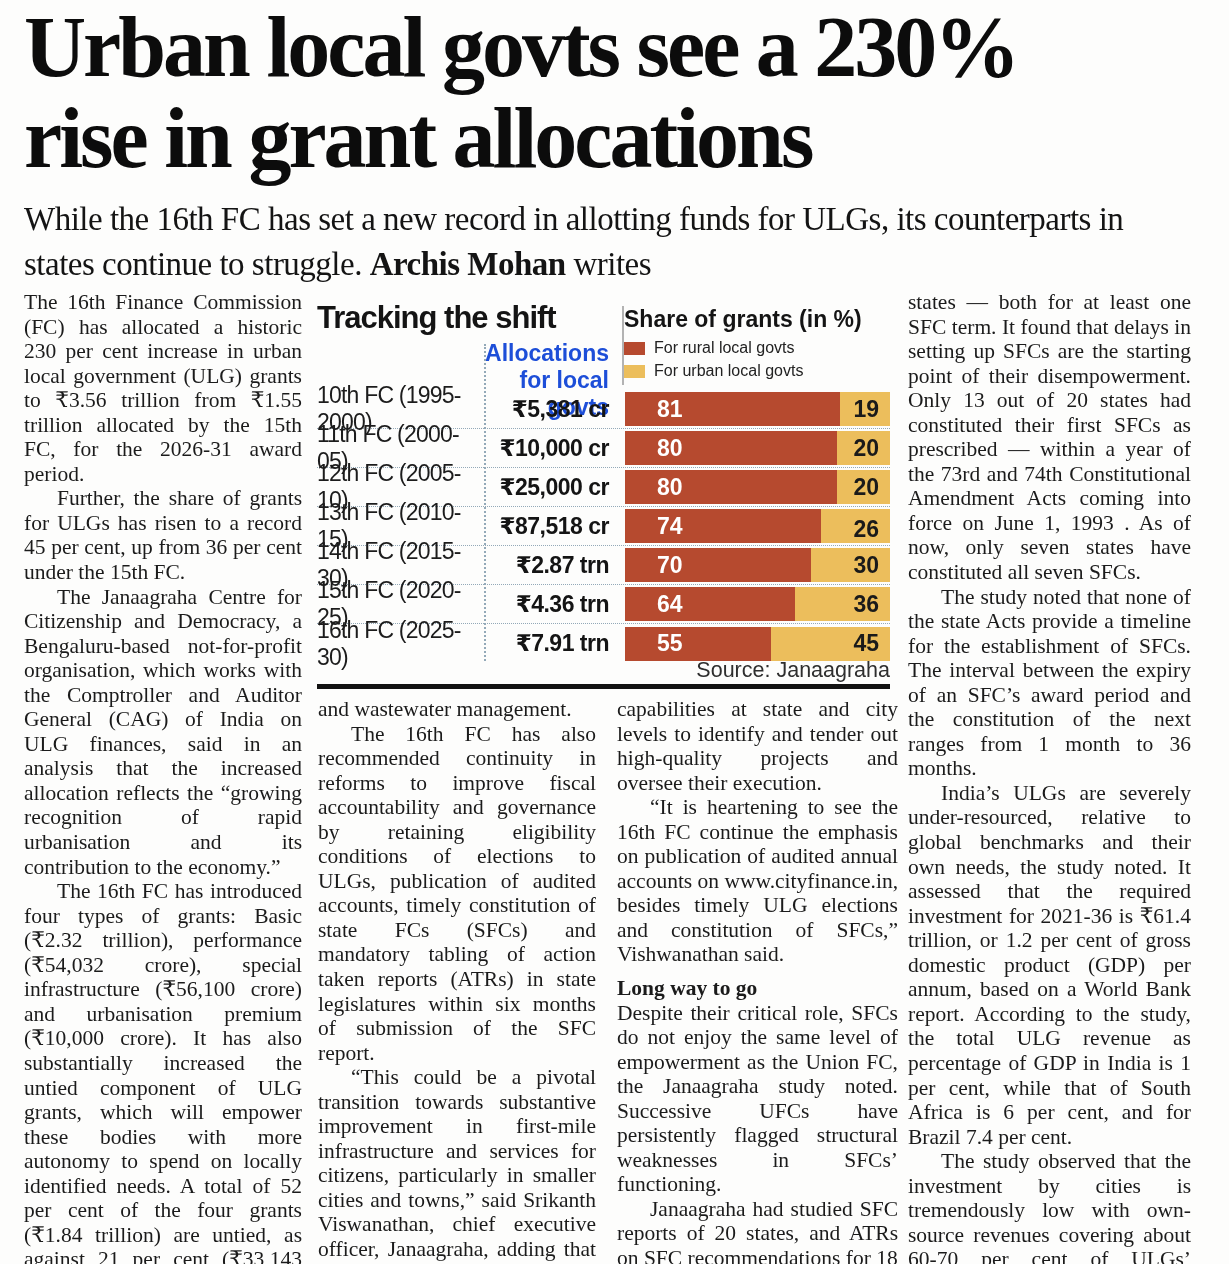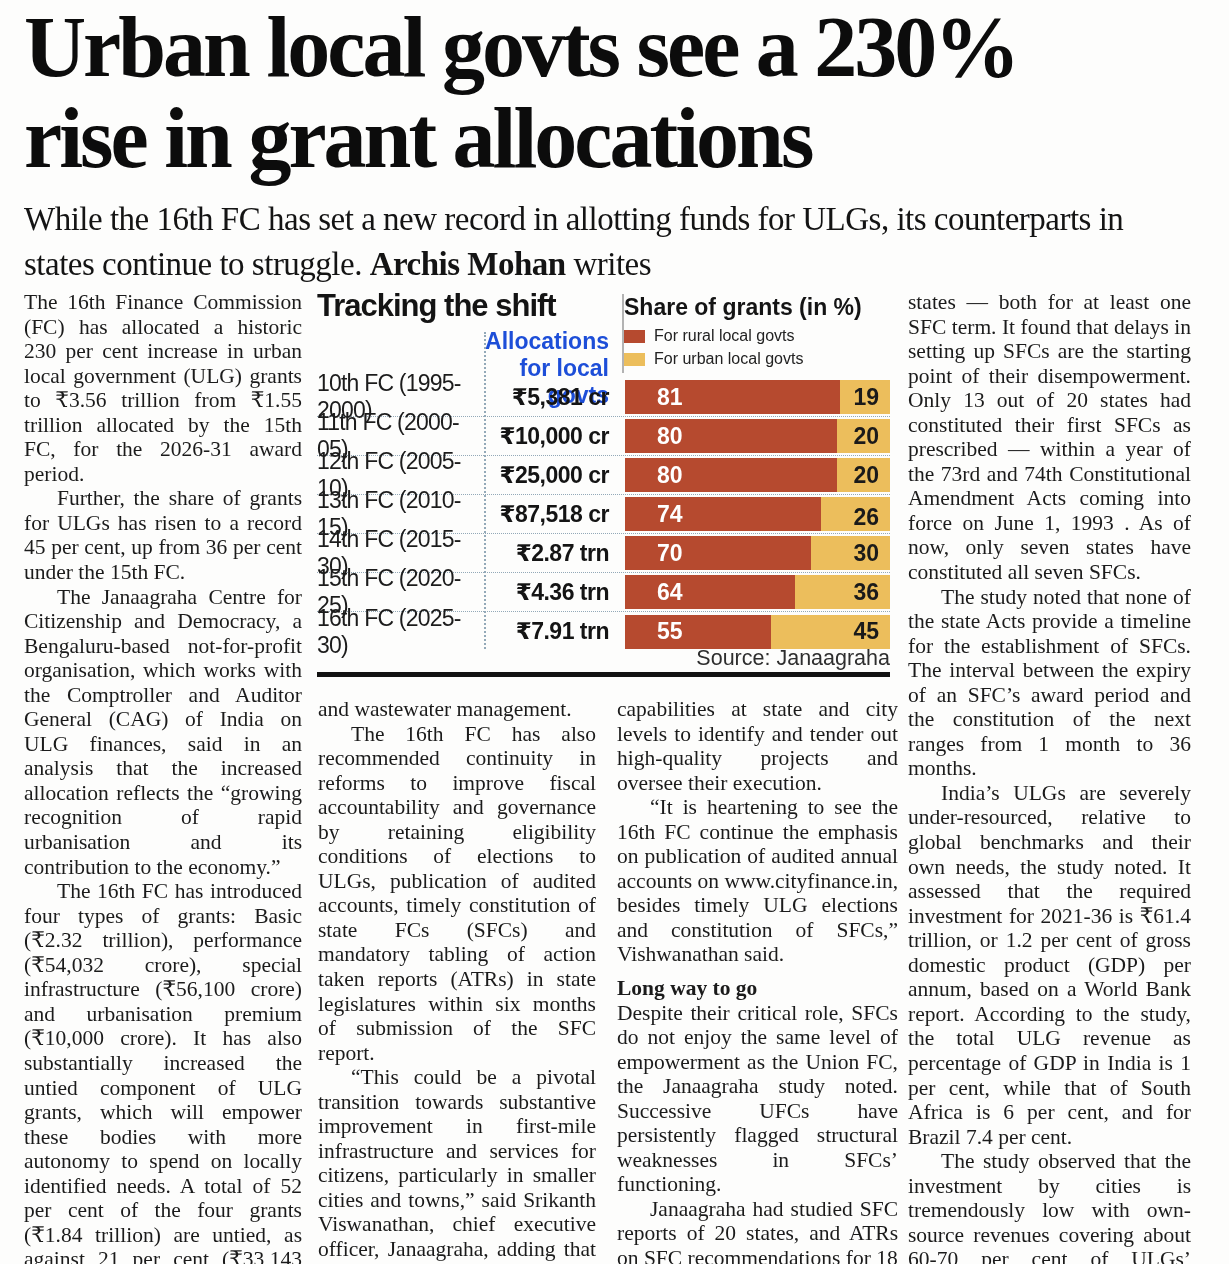--- a/index.html
+++ b/index.html
@@ -28,21 +28,21 @@
     color:#1b1b1b;
   }
   #col1 { left:24px;  top:290px; }
   #col2 { left:318px; top:697px; }
   #col3 { left:617px; top:697px; width:281px; }
   #col4 { left:908px; top:290px; width:283px; }
   .para { text-indent:0; }
   .para.indent { text-indent:33px; }
   .subhead2 { font-weight:700; margin-top:9px; text-align:left; }
   
-  #chart { position:absolute; left:317px; top:288px; width:573px; height:394px;
+  #chart { position:absolute; left:317px; top:300px; width:573px; height:394px;
            font-family:"Liberation Sans","DejaVu Sans",sans-serif; }
   #chart-title {
     font-weight:700; font-size:31px; letter-spacing:-1px; color:#141414;
     position:absolute; left:0; top:0;
   }
   #alloc-header {
     position:absolute; left:168px; top:40px; width:124px;
     text-align:right; font-weight:700; font-size:23px; line-height:27px; color:#1d4ed8;
   }
   #legend {

